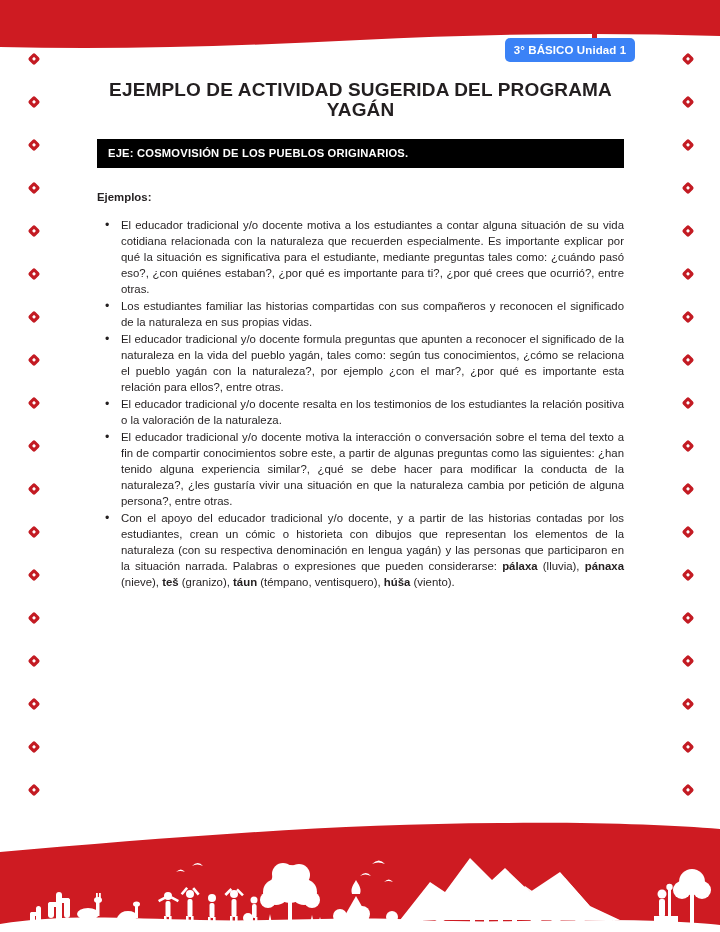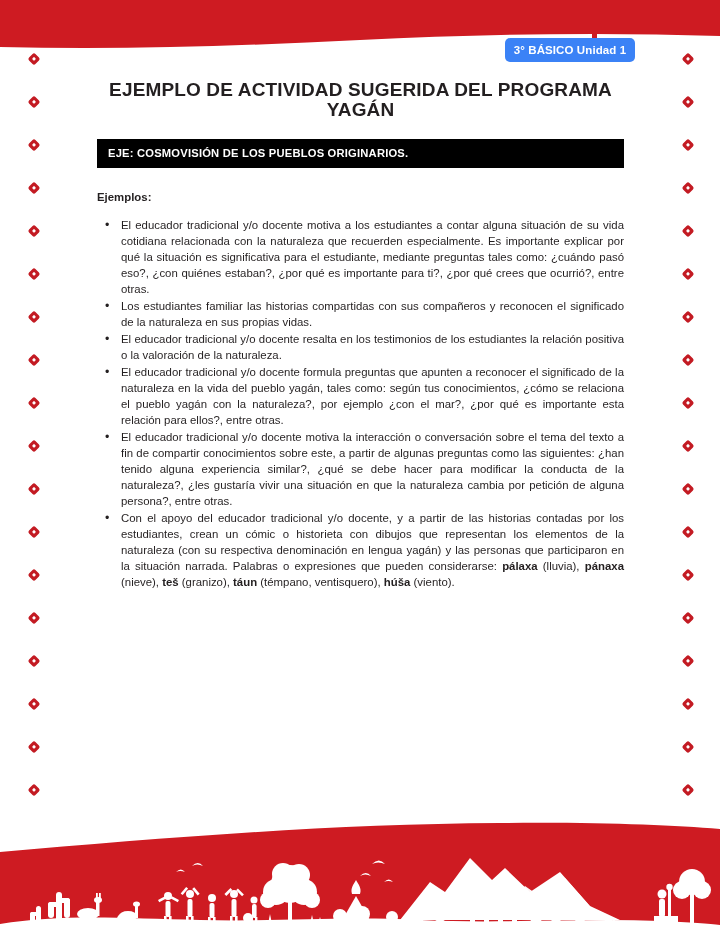--- a/index.html
+++ b/index.html
@@ -264,24 +264,24 @@
     <div class="examples-label">Ejemplos:</div>
 
     <ul class="bullets">
       <li>
         <span>El educador tradicional y/o docente motiva a los estudiantes a contar alguna situación de su vida cotidiana relacionada con la naturaleza que recuerden especialmente. Es importante explicar por qué la situación es significativa para el estudiante, mediante preguntas tales como: ¿cuándo pasó eso?, ¿con quiénes estaban?, ¿por qué es importante para ti?, ¿por qué crees que ocurrió?, entre otras.</span>
       </li>
       <li>
         <span>Los estudiantes familiar las historias compartidas con sus compañeros y reconocen el significado de la naturaleza en sus propias vidas.</span>
       </li>
       <li>
+        <span>El educador tradicional y/o docente formula preguntas que apunten a reconocer el significado de la naturaleza en la vida del pueblo yagán, tales como: según tus conocimientos, ¿cómo se relaciona el pueblo yagán con la naturaleza?, por ejemplo ¿con el mar?, ¿por qué es importante esta relación para ellos?, entre otras.</span>
+      </li>
+      <li>
         <span>El educador tradicional y/o docente resalta en los testimonios de los estudiantes la relación positiva o la valoración de la naturaleza.</span>
-      </li>
-      <li>
-        <span>El educador tradicional y/o docente formula preguntas que apunten a reconocer el significado de la naturaleza en la vida del pueblo yagán, tales como: según tus conocimientos, ¿cómo se relaciona el pueblo yagán con la naturaleza?, por ejemplo ¿con el mar?, ¿por qué es importante esta relación para ellos?, entre otras.</span>
       </li>
       <li>
         <span>El educador tradicional y/o docente motiva la interacción o conversación sobre el tema del texto a fin de compartir conocimientos sobre este, a partir de algunas preguntas como las siguientes: ¿han tenido alguna experiencia similar?, ¿qué se debe hacer para modificar la conducta de la naturaleza?, ¿les gustaría vivir una situación en que la naturaleza cambia por petición de alguna persona?, entre otras.</span>
       </li>
       <li>
         <span>Con el apoyo del educador tradicional y/o docente, y a partir de las historias contadas por los estudiantes, crean un cómic o historieta con dibujos que representan los elementos de la naturaleza (con su respectiva denominación en lengua yagán) y las personas que participaron en la situación narrada. Palabras o expresiones que pueden considerarse: </span><span id="vocab-slot"><b>pálaxa</b><span> (lluvia), </span><b>pánaxa</b><span> (nieve), </span><b>teš</b><span> (granizo), </span><b>táun</b><span> (témpano, ventisquero), </span><b>húša</b><span> (viento)</span></span><span>.</span>
       </li>
     </ul>
   </div>
 

